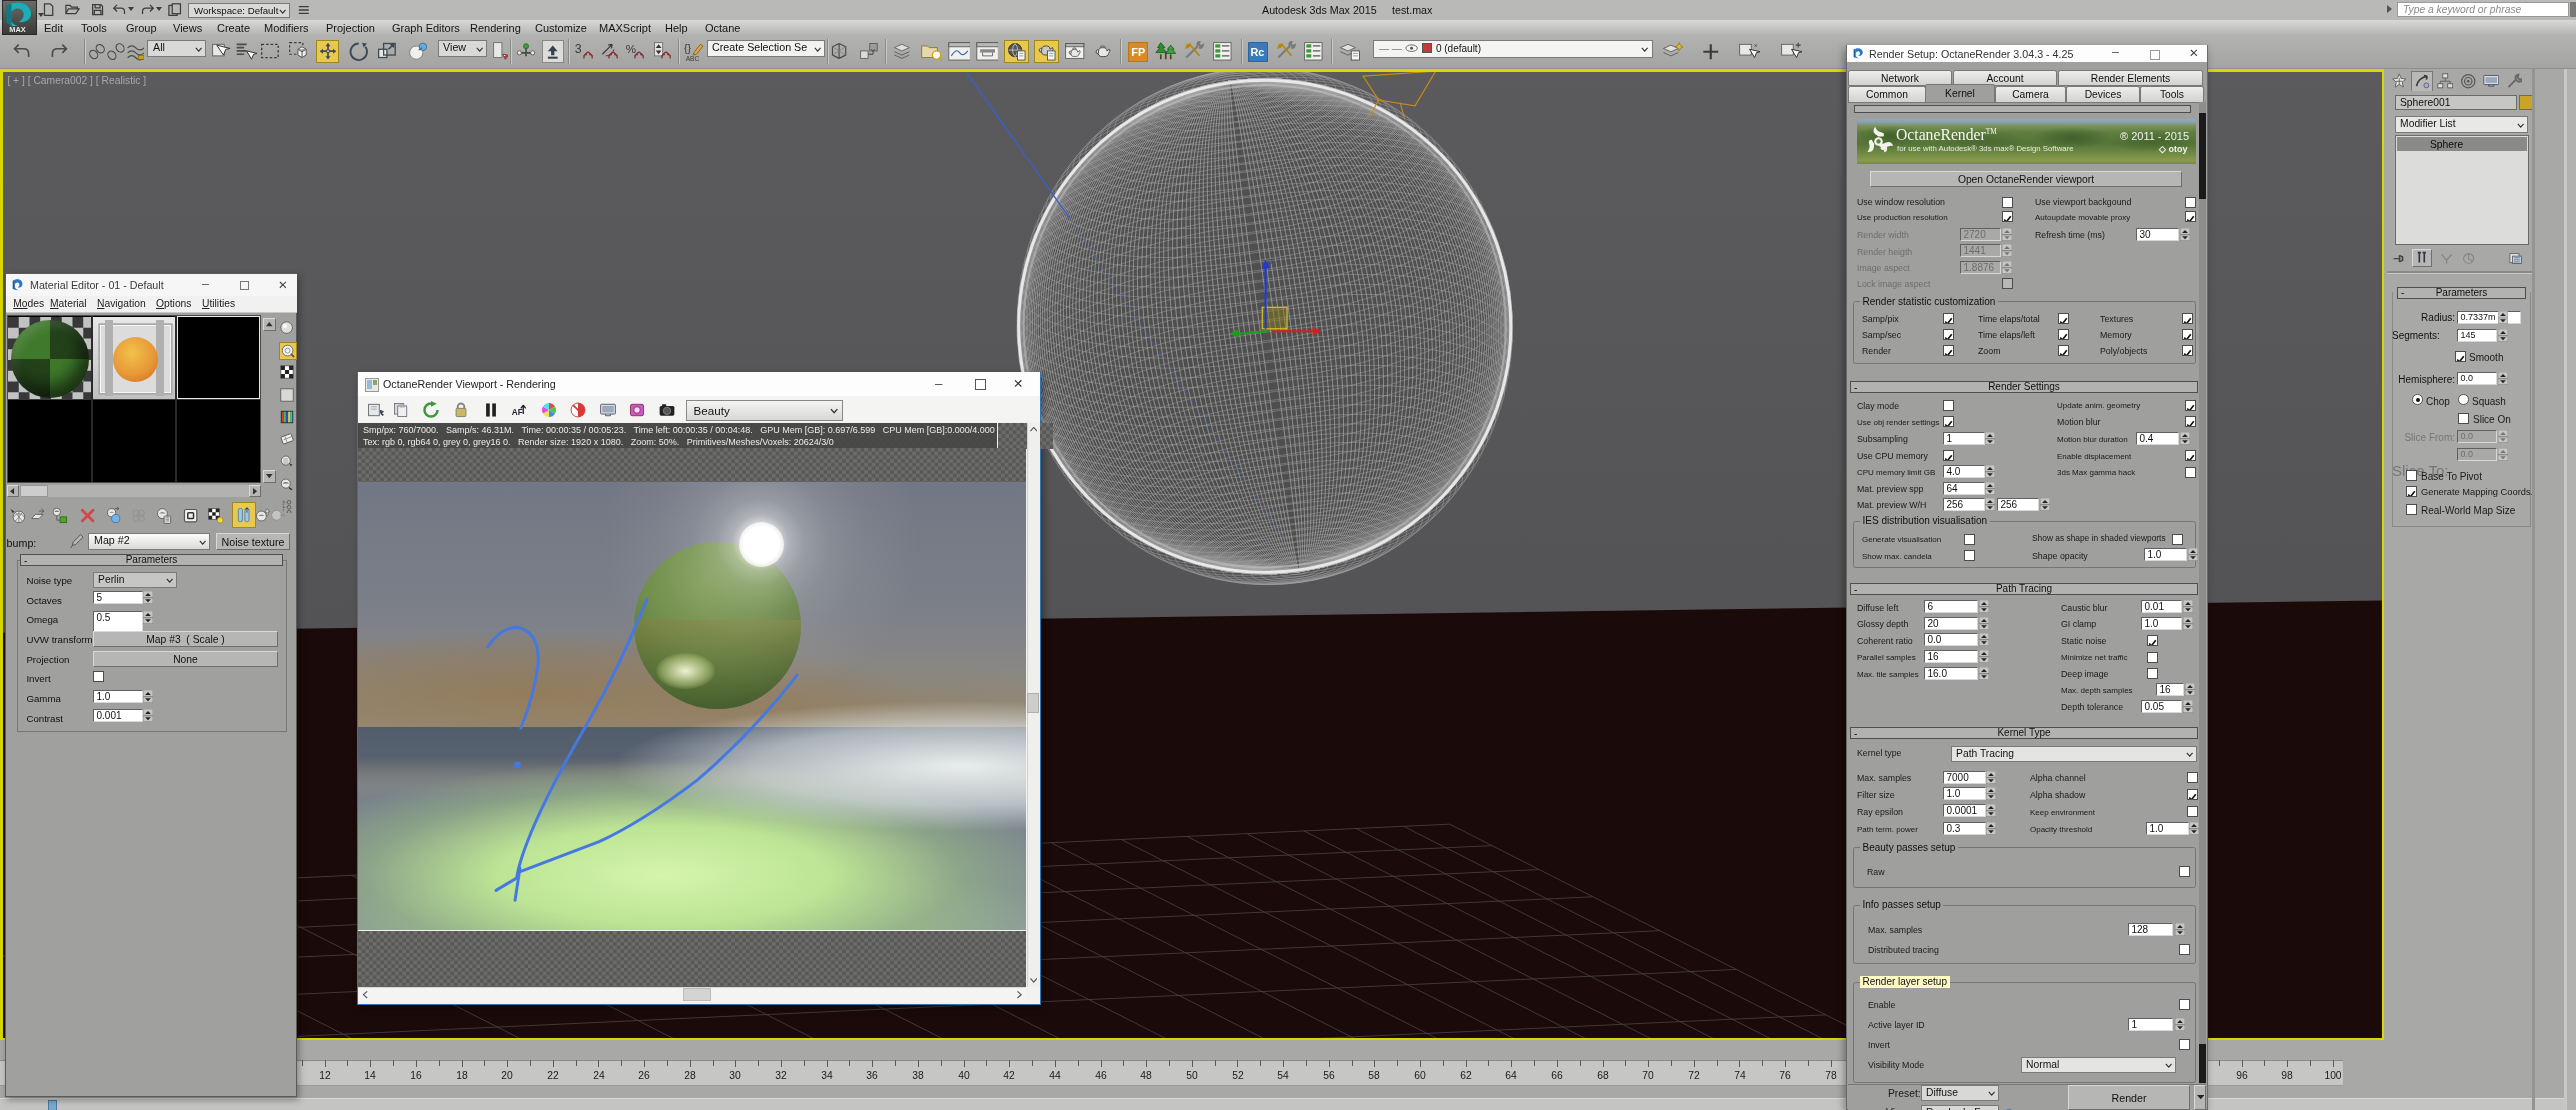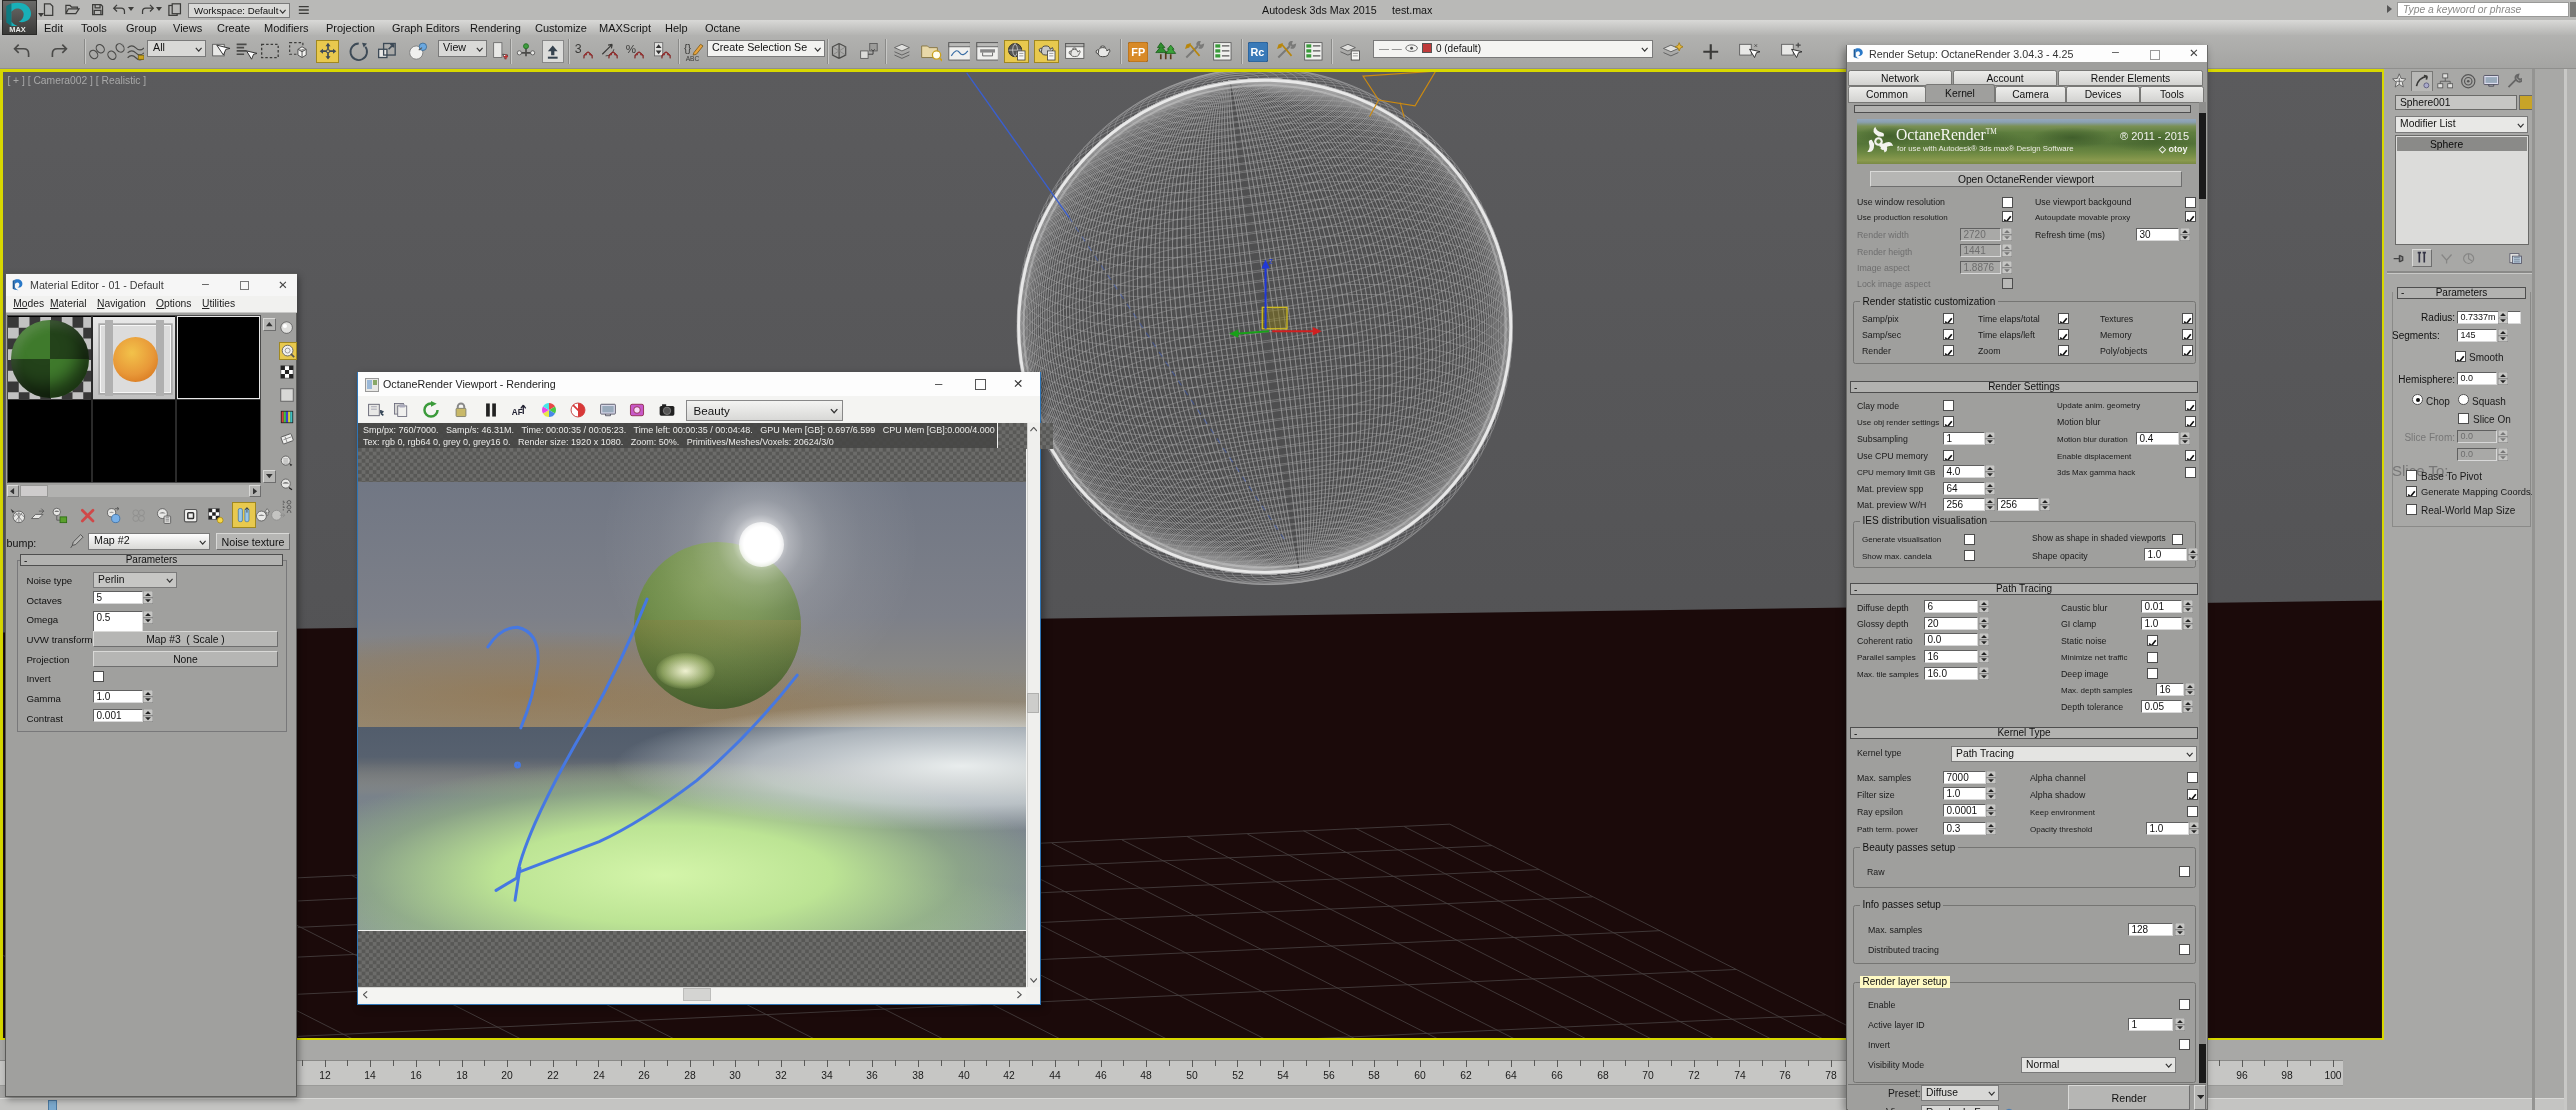--- a/index.html
+++ b/index.html
@@ -1447,21 +1447,21 @@
 <div class="t " style="left:2032px;top:551px;font-size:8.8px;color:#1a1a1a;">Shape opacity</div>
 <div class="ed" style="left:2144px;top:548px;width:43px;height:13.2px;background:#ffffff;color:#111;font-size:10px;text-align:left">1.0</div>
 <div class="spn" style="left:2188px;top:548px;height:13.2px"><svg width="10" height="13.2" viewBox="0 0 12 16">
         <rect x="0" y="0" width="12" height="7.5" fill="#c6c6c4" stroke="#777" stroke-width="0.6"></rect>
         <rect x="0" y="8.5" width="12" height="7.0" fill="#c6c6c4" stroke="#777" stroke-width="0.6"></rect>
         <path d="M6 2.5 L9.5 6.0 L2.5 6.0 Z" fill="#222"></path>
         <path d="M6 13.5 L9.5 10.0 L2.5 10.0 Z" fill="#222"></path>
       </svg></div>
 <div class="rlp" style="left:1850px;top:583px;width:348px;height:12.4px;font-size:10px">Path Tracing</div>
 <div class="t" style="left:1854px;top:584px;font-size:10px;color:#111">-</div>
-<div class="t " style="left:1857px;top:603px;font-size:8.8px;color:#1a1a1a;">Diffuse depth</div>
+<div class="t " style="left:1857px;top:603px;font-size:8.8px;color:#1a1a1a;">Diffuse left</div>
 <div class="ed" style="left:1924px;top:600px;width:54px;height:13.2px;background:#ffffff;color:#111;font-size:10px;text-align:left">6</div>
 <div class="spn" style="left:1979px;top:600px;height:13.2px"><svg width="10" height="13.2" viewBox="0 0 12 16">
         <rect x="0" y="0" width="12" height="7.5" fill="#c6c6c4" stroke="#777" stroke-width="0.6"></rect>
         <rect x="0" y="8.5" width="12" height="7.0" fill="#c6c6c4" stroke="#777" stroke-width="0.6"></rect>
         <path d="M6 2.5 L9.5 6.0 L2.5 6.0 Z" fill="#222"></path>
         <path d="M6 13.5 L9.5 10.0 L2.5 10.0 Z" fill="#222"></path>
       </svg></div>
 <div class="t " style="left:2061px;top:603px;font-size:8.8px;color:#1a1a1a;">Caustic blur</div>
 <div class="ed" style="left:2141px;top:600px;width:41px;height:13.2px;background:#ffffff;color:#111;font-size:10px;text-align:left">0.01</div>
 <div class="spn" style="left:2183px;top:600px;height:13.2px"><svg width="10" height="13.2" viewBox="0 0 12 16">

